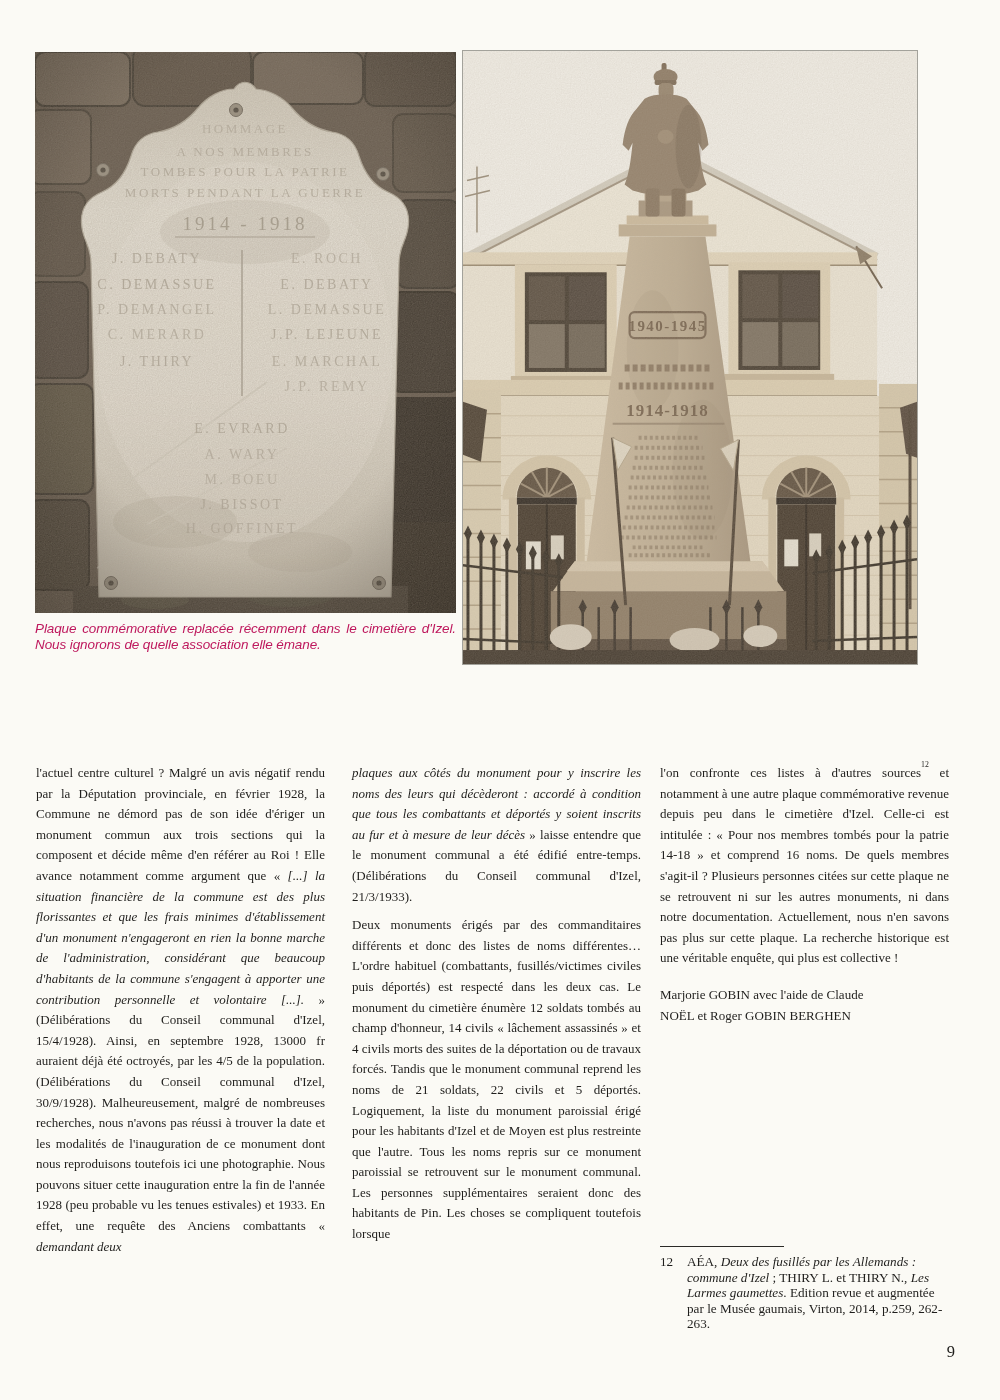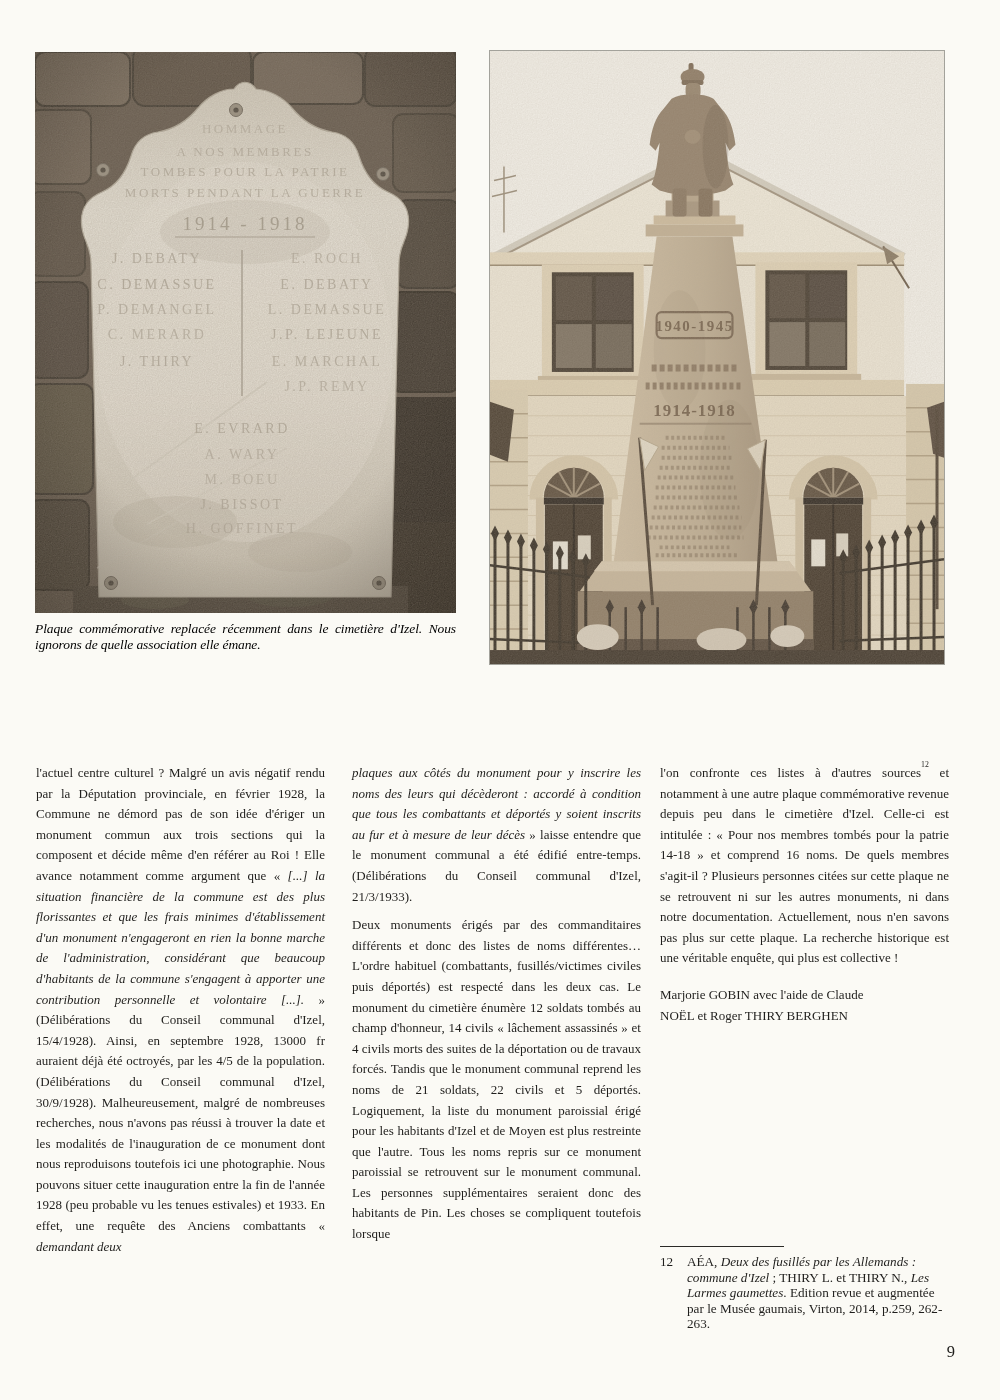--- a/index.html
+++ b/index.html
@@ -1,24 +1,24 @@
 <!DOCTYPE html>
 <html lang="fr"><head>
 <meta charset="utf-8">
 <style>
   html,body{margin:0;padding:0;background:#dededa;}
   .page{position:relative;width:1000px;height:1400px;background:#fbfaf5;
         font-family:"Liberation Serif",serif;color:#1f1e1c;overflow:hidden;margin:0 auto;}
   .photo{position:absolute;}
   #photoL{left:35px;top:52px;width:421px;height:561px;background:#63574a;}
-  #photoR{left:489px;top:50px;width:456px;height:615px;border:1px solid #a3a29b;
+  #photoR{left:462px;top:50px;width:456px;height:615px;border:1px solid #a3a29b;
           box-sizing:border-box;background:#e5e5e5;}
   .photo svg{display:block;width:100%;height:100%;}
-  .caption{position:absolute;font-family:Liberation Serif, serif;font-style:italic;
-           font-size:13.5px;line-height:16px;color:#000000;letter-spacing:-0.1px;}
+  .caption{position:absolute;font-family:Liberation Sans, sans-serif;font-style:italic;
+           font-size:13.5px;line-height:16px;color:#be185d;letter-spacing:-0.1px;}
   #capL{left:35px;top:621px;width:421px;text-align:justify;}
   #capR{left:491px;top:673px;width:454px;}
   .col{position:absolute;top:763px;width:289px;font-size:13px;line-height:20.6px;
        text-align:justify;hyphens:auto;}
   #col1{left:36px;} #col2{left:352px;} #col3{left:660px;}
   .col p{margin:0;}
   #col2 p.second{margin-top:8px;}
   sup{font-size:0.6em;line-height:0;position:relative;top:-0.55em;}
   .signature{margin-top:15px;text-align:left;line-height:21.5px;}
   .footnote{position:absolute;left:660px;top:1246px;width:294px;
@@ -455,21 +455,21 @@
 
   <div class="col" id="col2">
     <p><i>plaques aux côtés du monument pour y inscrire les noms des leurs qui décèderont : accordé à condition que tous les combattants et déportés y soient inscrits au fur et à mesure de leur décès</i><span> » laisse entendre que le monument communal a été édifié entre-temps. (Délibérations du Conseil communal d'Izel, 21/3/1933).</span></p>
     <p class="second"><span>Deux monuments érigés par des commanditaires différents et donc des listes de noms différentes… L'ordre habituel (combattants, fusillés/victimes civiles puis déportés) est respecté dans les deux cas. Le monument du cimetière énumère 12 soldats tombés au champ d'honneur, 14 civils « lâchement assassinés » et 4 civils morts des suites de la déportation ou de travaux forcés. Tandis que le monument communal reprend les noms de 21 soldats, 22 civils et 5 déportés. Logiquement, la liste du monument paroissial érigé pour les habitants d'Izel et de Moyen est plus restreinte que l'autre. Tous les noms repris sur ce monument paroissial se retrouvent sur le monument communal. Les personnes supplémentaires seraient donc des habitants de Pin. Les choses se compliquent toutefois lorsque</span></p>
   </div>
 
   <div class="col" id="col3">
     <p><span>l'on confronte ces listes à d'autres sources</span><sup>12</sup><span> et notamment à une autre plaque commémorative revenue depuis peu dans le cimetière d'Izel. Celle-ci est intitulée : « Pour nos membres tombés pour la patrie 14-18 » et comprend 16 noms. De quels membres s'agit-il ? Plusieurs personnes citées sur cette plaque ne se retrouvent ni sur les autres monuments, ni dans notre documentation. Actuellement, nous n'en savons pas plus sur cette plaque. La recherche historique est une véritable enquête, qui plus est collective !</span></p>
     <div class="signature">
       <div>Marjorie GOBIN avec l'aide de Claude</div>
-      <div>NOËL et Roger THIRY BERGHEN</div>
+      <div>NOËL et Roger GOBIN BERGHEN</div>
     </div>
   </div>
 
   <div class="footnote">
     <hr class="fn-rule">
     <div class="fn-body">
       <span class="fn-num">12</span>
       <span><span>AÉA, </span><i>Deux des fusillés par les Allemands : commune d'Izel</i><span> ; THIRY L. et THIRY N., </span><i>Les Larmes gaumettes</i><span>. Edition revue et augmentée par le Musée gaumais, Virton, 2014, p.259, 262-263.</span></span>
     </div>
   </div>

